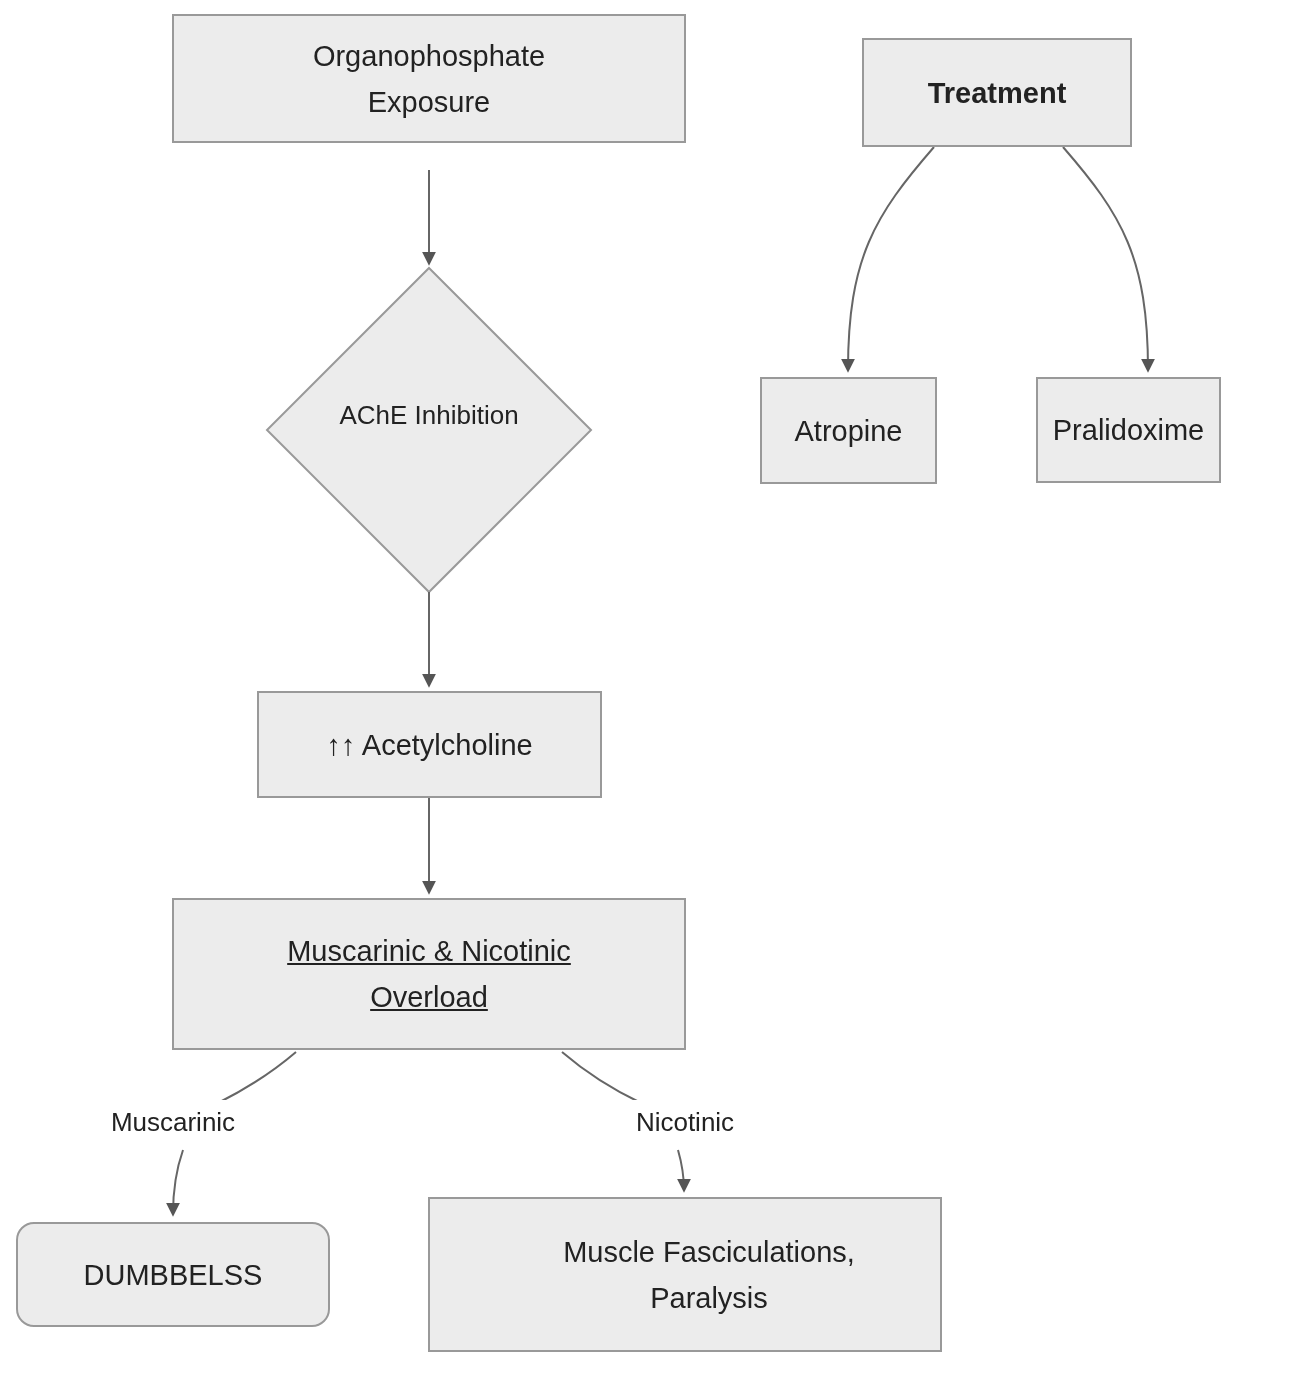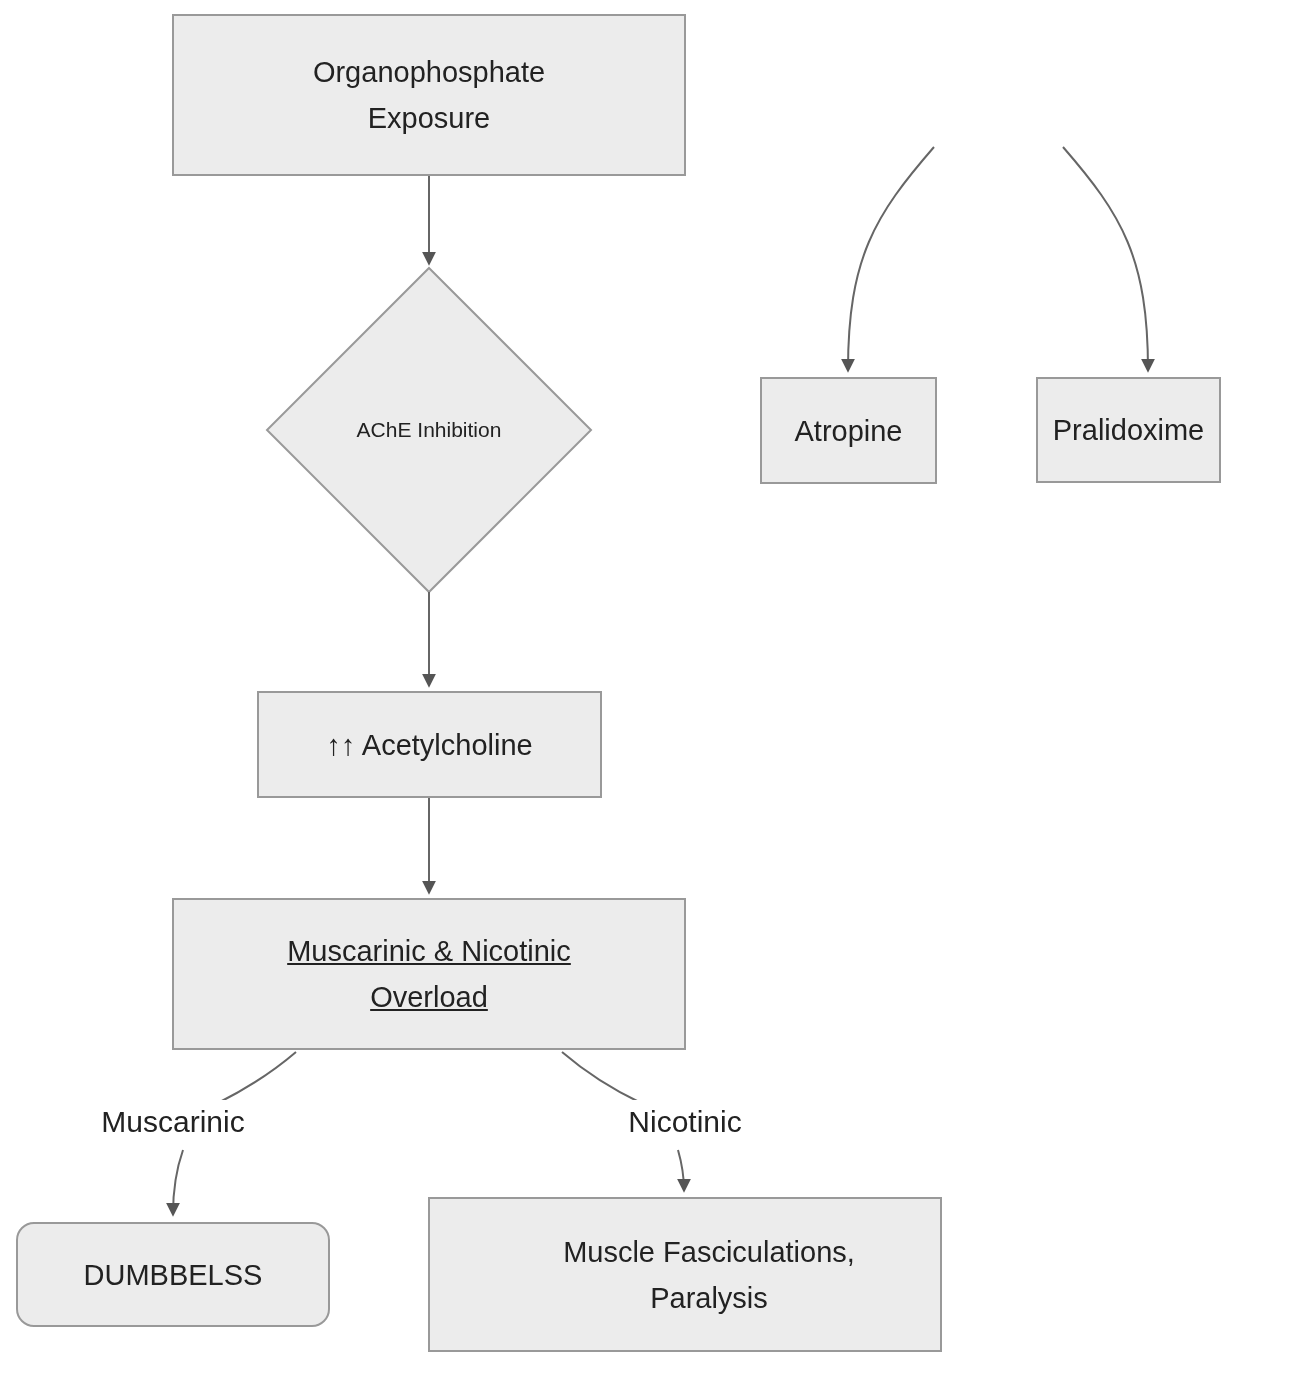--- a/index.html
+++ b/index.html
@@ -50,35 +50,34 @@
   .node.rounded {
     border-radius: 0;
   }
   .node.bold {
     font-weight: bold;
   }
   .diamond-label {
     position: absolute;
     box-sizing: border-box;
     display: flex;
-    align-items: center;
     justify-content: center;
     text-align: center;
-    font-size: 21px;
+    font-size: 26px;
     background: transparent;
     z-index: 2;
   }
   .edge-label {
     position: absolute;
     box-sizing: border-box;
     display: flex;
     align-items: center;
     justify-content: center;
     text-align: center;
-    font-size: 30px;
+    font-size: 26px;
     color: #222222;
     background: #ffffff;
     z-index: 2;
   }
 </style>
 </head>
 <body>
 
 <div class="canvas">
 
@@ -98,21 +97,21 @@
     <path class="edge" d="M296,1052 C268,1076 240,1092 218,1103"></path>
     <path class="edge" d="M183,1150 C176,1170 173,1190 173,1214" marker-end="url(#arrow)"></path>
 
     <path class="edge" d="M562,1052 C590,1076 618,1092 641,1103"></path>
     <path class="edge" d="M678,1150 C682,1164 684,1178 684,1190" marker-end="url(#arrow)"></path>
 
     <path class="edge" d="M934,147 C875,215 848,258 848,370" marker-end="url(#arrow)"></path>
     <path class="edge" d="M1063,147 C1122,215 1148,258 1148,370" marker-end="url(#arrow)"></path>
   </svg>
 
-  <div class="node rect" style="left:172px; top:14px; width:514px; height:162px;">
+  <div class="node rect" style="left:172px; top:14px; width:514px; height:129px;">
     <div>Organophosphate</div>
     <div>Exposure</div>
   </div>
 
   <div class="diamond-label" style="left:277px; top:400px; width:304px; height:60px;">
     <div>AChE Inhibition</div>
   </div>
 
   <div class="node rect" style="left:257px; top:691px; width:345px; height:107px;">
     <div>↑↑ Acetylcholine</div>
@@ -125,20 +124,23 @@
 
   <div class="node rect" style="left:16px; top:1222px; width:314px; height:105px;border-radius:18px;">
     <div>DUMBBELSS</div>
   </div>
 
   <div class="node rect" style="left:428px; top:1197px; width:514px; height:155px;padding-left:48px;">
     <div>Muscle Fasciculations,</div>
     <div>Paralysis</div>
   </div>
 
+  <div class="node rect bold" style="left:862px; top:38px; width:270px; height:109px;">
+    <div>Treatment</div>
+  </div>
 
   <div class="node rounded" style="left:760px; top:377px; width:177px; height:107px;">
     <div>Atropine</div>
   </div>
 
   <div class="node rounded" style="left:1036px; top:377px; width:185px; height:106px;">
     <div>Pralidoxime</div>
   </div>
 
   <div class="edge-label" style="left:73px; top:1100px; width:200px; height:44px;">Muscarinic</div>

